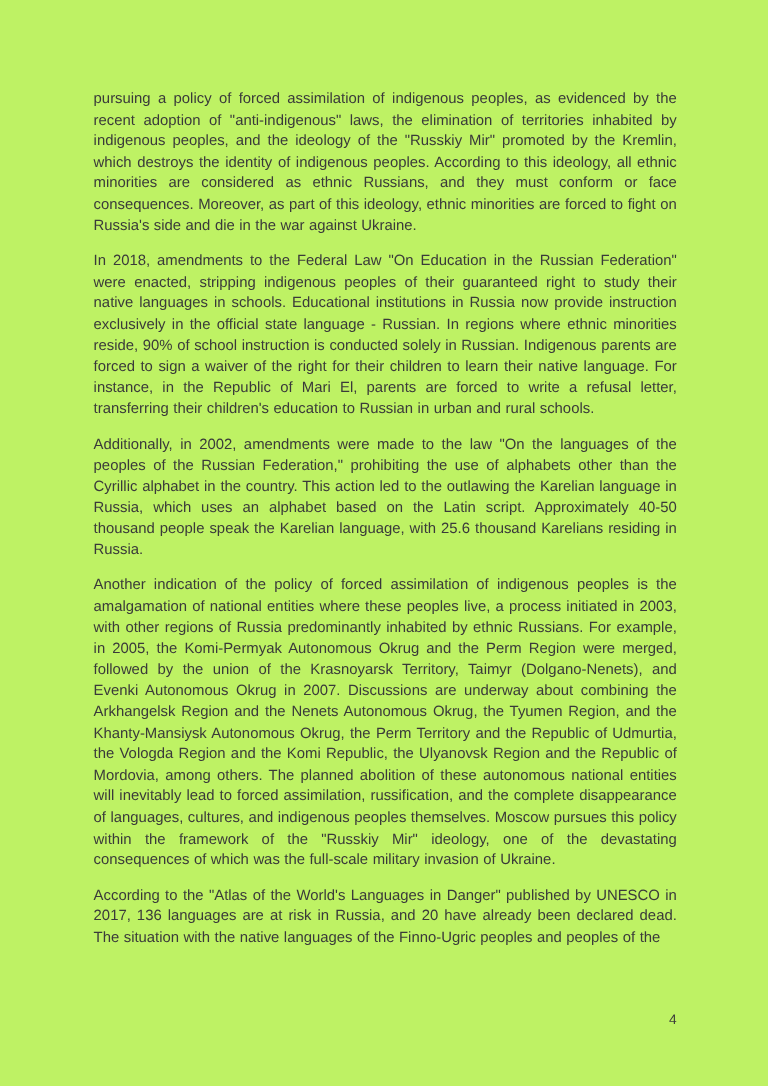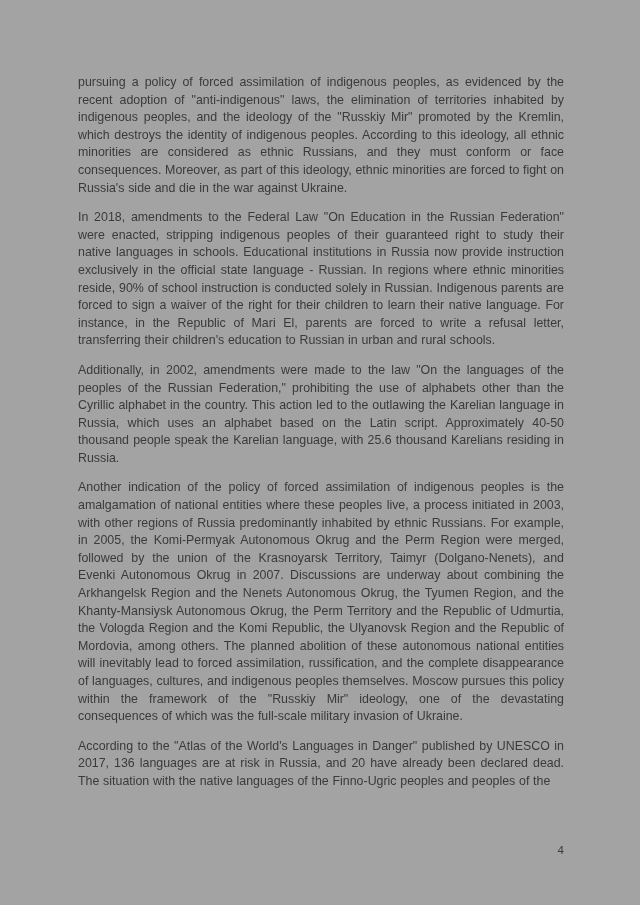--- a/index.html
+++ b/index.html
@@ -6,21 +6,21 @@
   html, body {
     width: 640px;
     height: 905px;
     background: #ffffff;
     font-family: "Liberation Sans", "DejaVu Sans", sans-serif;
   }
   .page {
     position: relative;
     width: 640px;
     height: 905px;
-    background: #a3a3a3;
+    background: #bef264;
     overflow: hidden;
   }
   .page-content {
     position: absolute;
     left: 78px;
     top: 74px;
     width: 486px;
     color: #3a3a3a;
     font-size: 12.4px;
     line-height: 17.6px;

